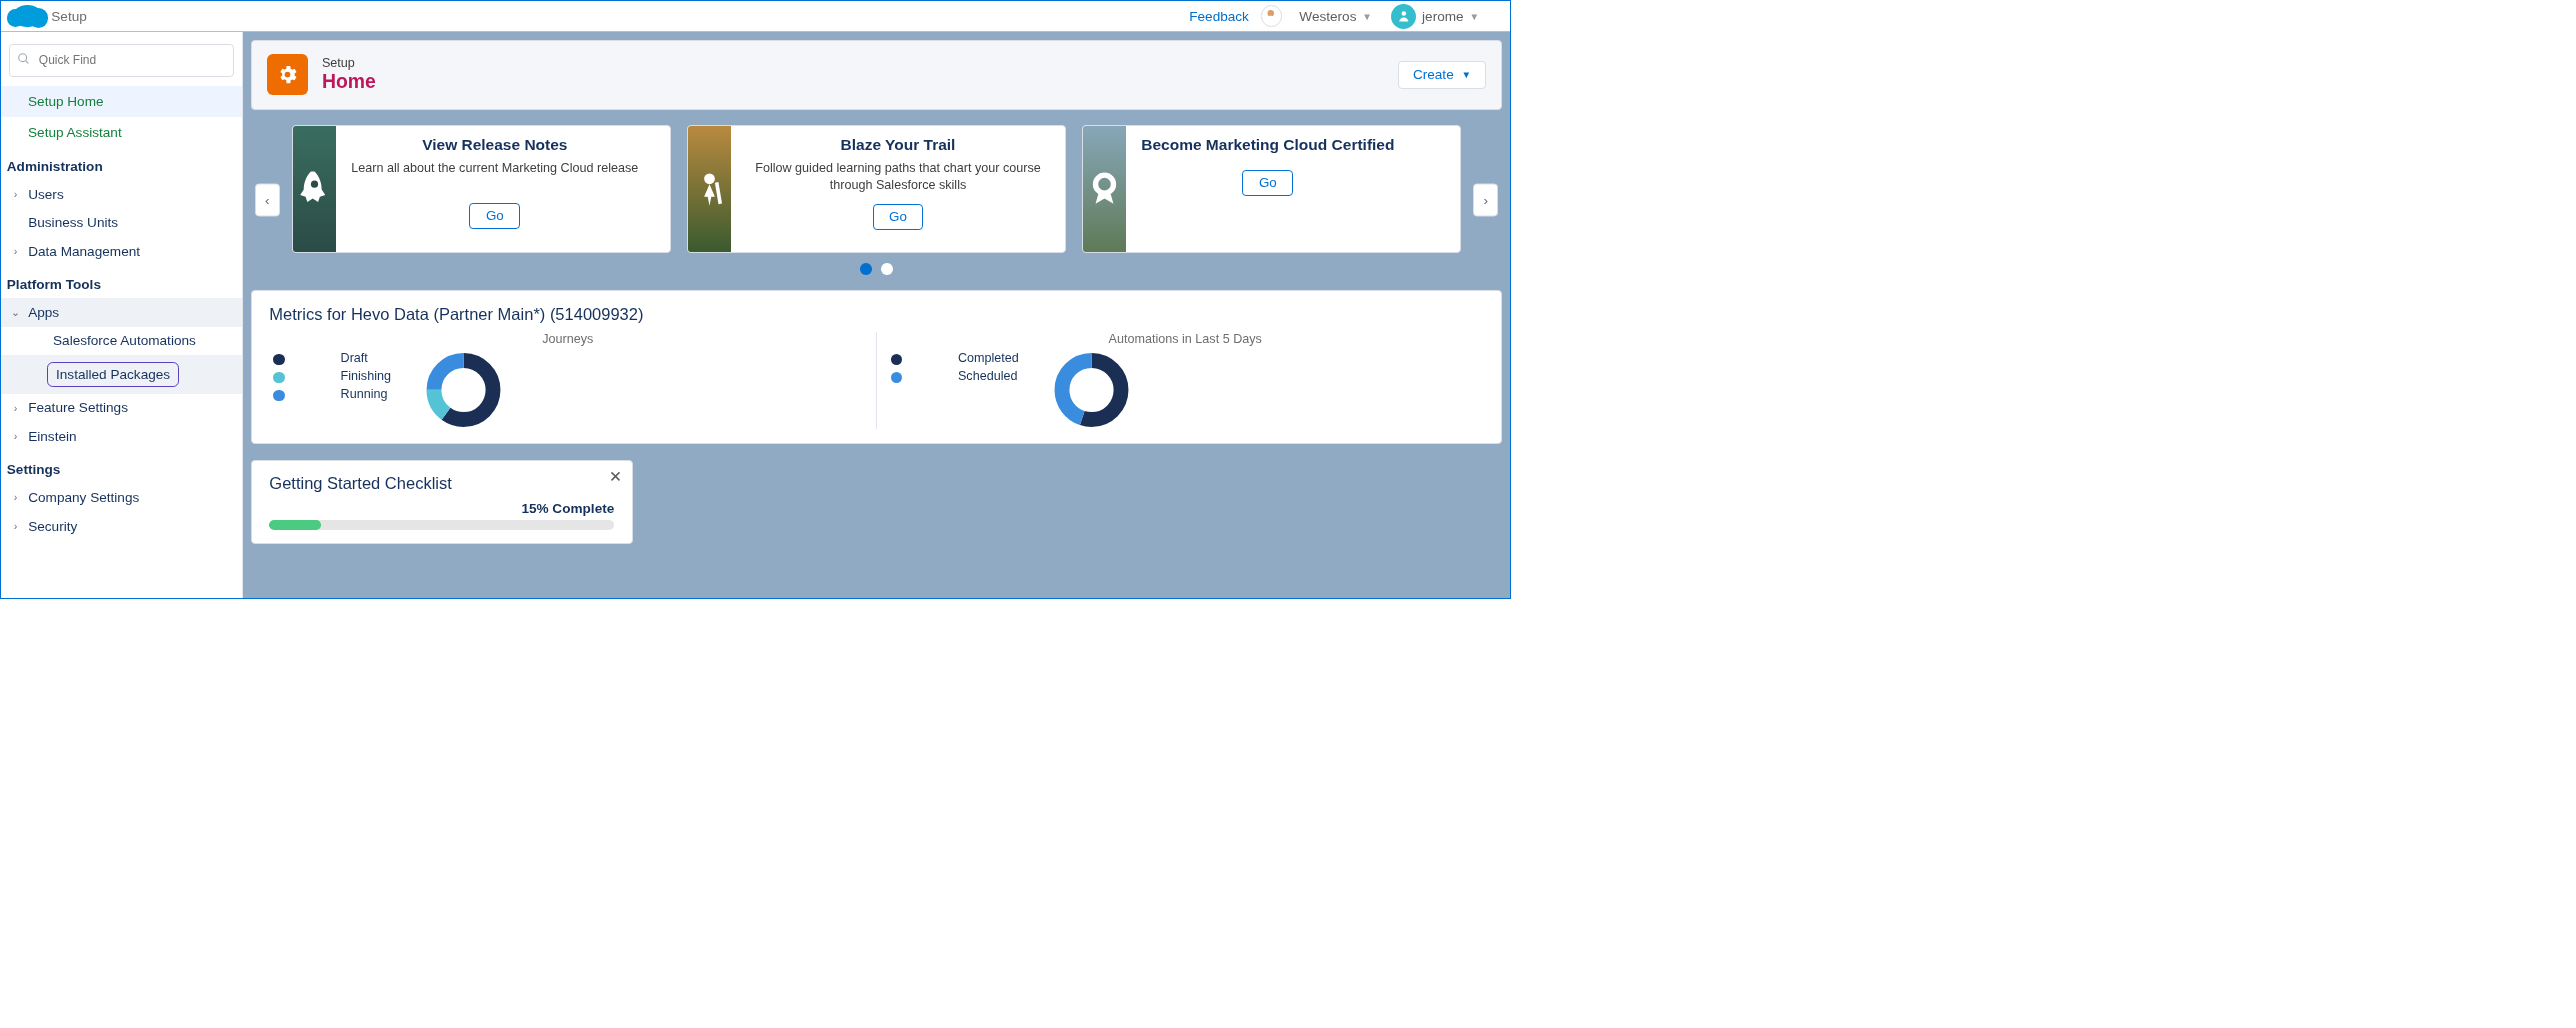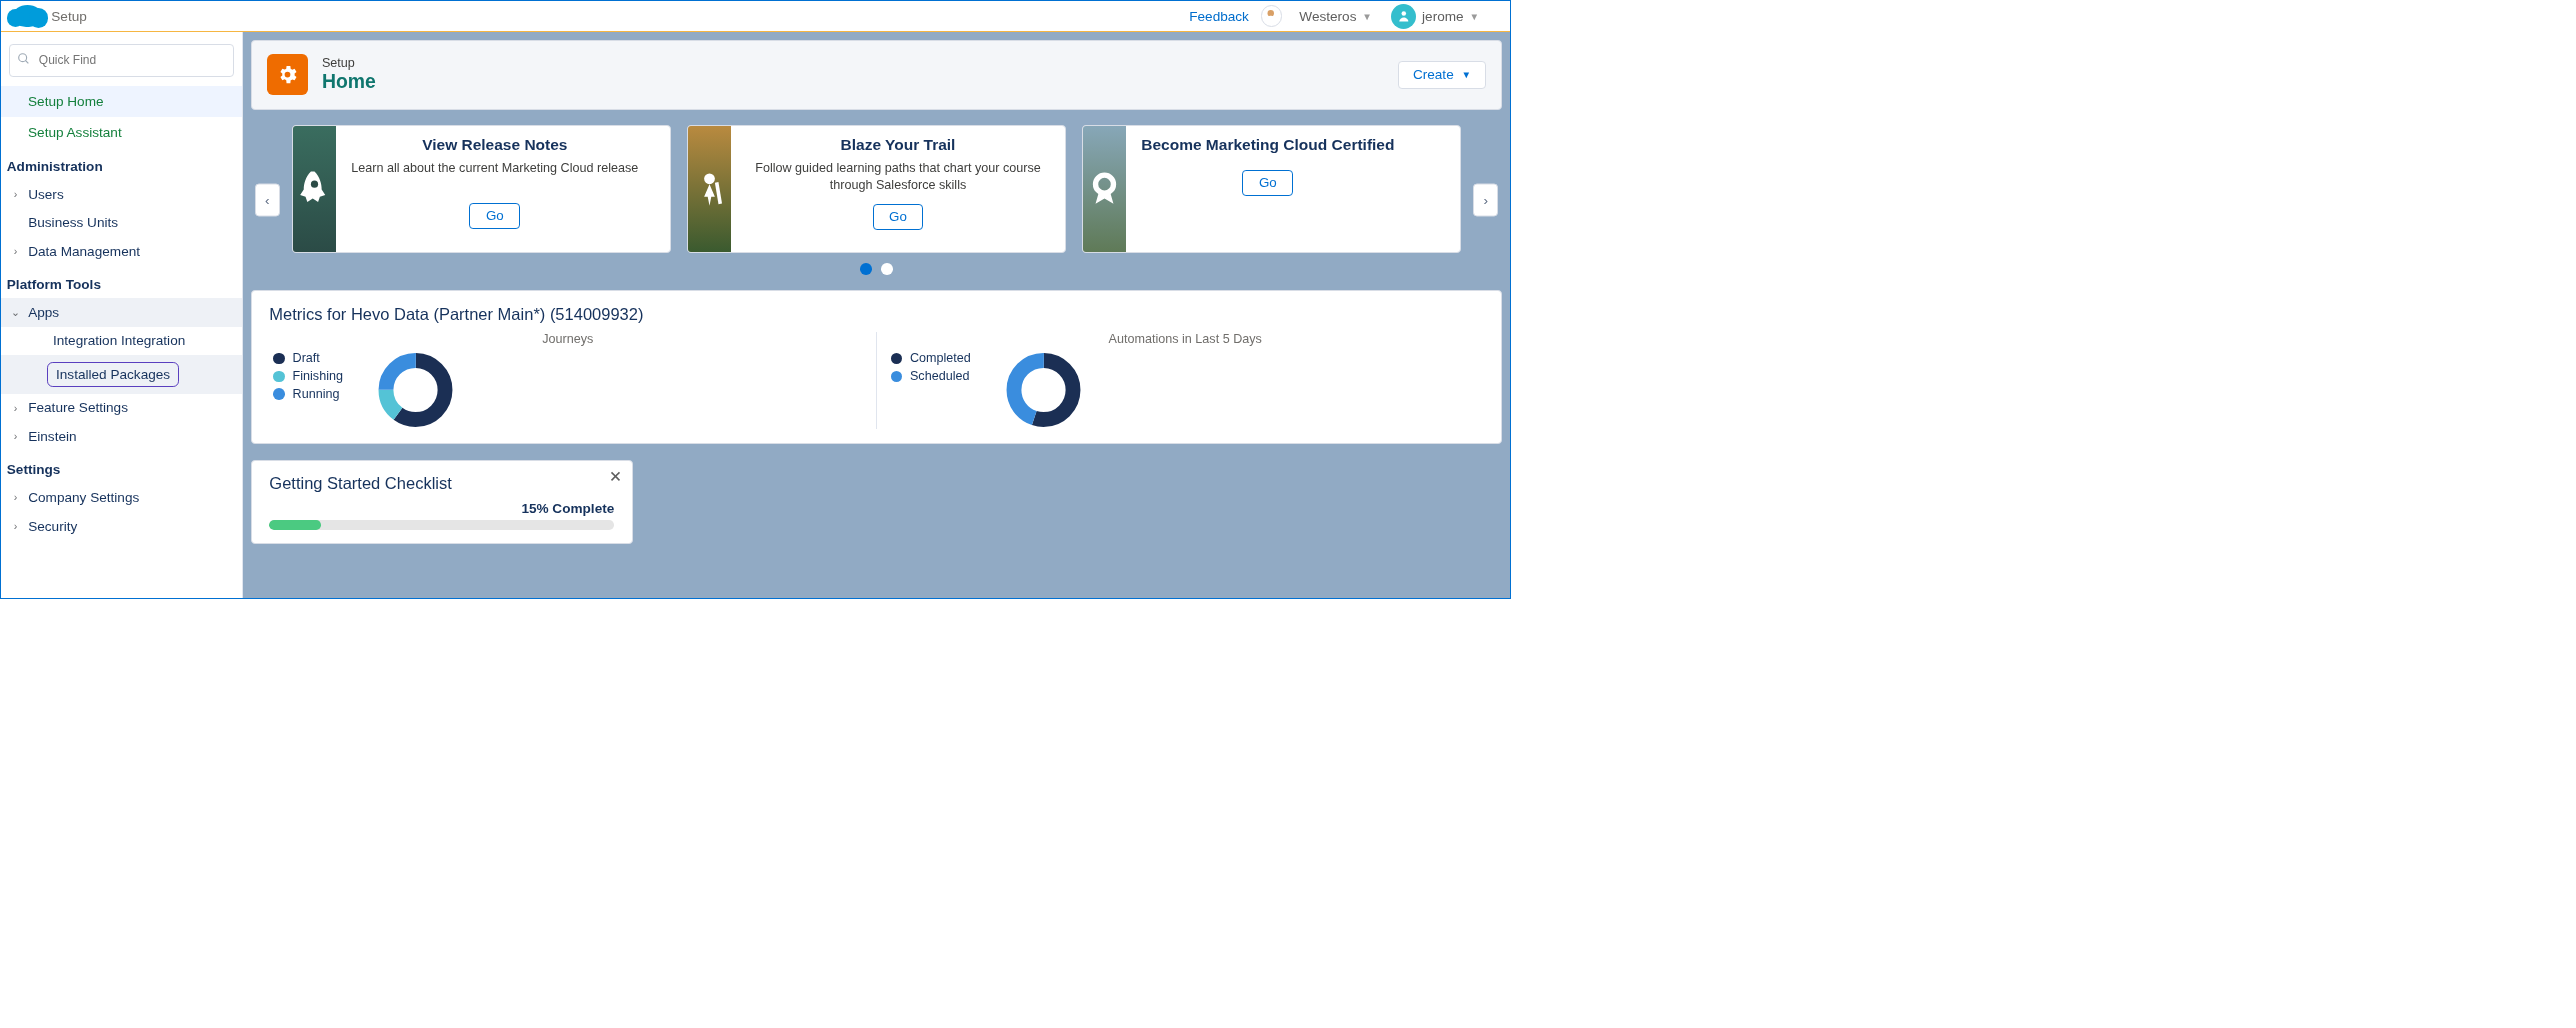--- a/index.html
+++ b/index.html
@@ -42,21 +42,21 @@
 
   
   .main{flex:1;background:#91aac4;position:relative;overflow:hidden;}
   .main-inner{position:absolute;inset:7.8px 7.8px 0 7.8px;}
 
   
   .page-header{background:#f4f6f9;border:1px solid #d8dde6;border-radius:3.9px;padding:13.6px 15.5px;display:flex;align-items:center;}
   .ph-icon{width:41px;height:41px;border-radius:5.8px;background:#ef6c00;display:flex;align-items:center;justify-content:center;margin-right:13.6px;}
   .ph-icon svg{width:23px;height:23px;fill:#fff;}
   .ph-labels .small{font-size:12.6px;color:#3e3e3c;}
-  .ph-labels .big{font-size:19.4px;font-weight:700;color:#0f766e;}
+  .ph-labels .big{font-size:19.4px;font-weight:700;color:#be185d;}
   .ph-spacer{flex:1;}
   .create-btn{background:#fff;border:1px solid #d8dde6;border-radius:3.9px;padding:5.8px 13.6px;color:#0070d2;display:flex;align-items:center;cursor:pointer;font-size:13.6px;}
   .create-btn .dd{margin-left:7.8px;color:#0070d2;font-size:9.7px;}
 
   
   .carousel-wrap{position:relative;margin-top:15.5px;}
   .cards{display:flex;gap:15.5px;padding:0 41px;}
   .card{flex:1;background:#fff;border-radius:3.9px;overflow:hidden;border:1px solid #d8dde6;display:flex;flex-direction:row;}
   .card .img{height:126px;display:flex;align-items:center;justify-content:center;}
   .card .img.c1{background:linear-gradient(180deg,#3a6d5f 0%,#2b4b46 100%);}
@@ -77,21 +77,21 @@
   
   .panels{display:flex;gap:15.5px;margin-top:15.5px;flex-direction:column;}
   .panel{background:#fff;border:1px solid #d8dde6;border-radius:3.9px;padding:13.6px 17.5px;}
   .panel.metrics{flex:1;}
   .panel.checklist{width:382px;position:relative;}
   .panel h2{font-size:16.5px;font-weight:400;color:#16325c;margin-bottom:7.8px;}
   .metrics-row{display:flex;}
   .metric-col{flex:1;text-align:center;}
   .metric-col .sub{font-size:12.6px;color:#706e6b;margin-bottom:5.8px;}
   .legend{text-align:left;font-size:12.6px;padding-left:3.9px;}
-  .legend div{display:flex;align-items:center;margin-bottom:3.9px;}
+  .legend div{display:flex;align-items:flex-end;margin-bottom:3.9px;gap:48px;}
   .swatch{width:11.6px;height:11.6px;border-radius:50%;margin-right:7.8px;}
   .metric-body{display:flex;align-items:flex-start;}
   .donut{width:145px;height:78px;}
   .divider{width:1px;background:#e0e5ee;margin:0 9.7px;}
   .close-x{position:absolute;right:9.7px;top:7.8px;cursor:pointer;color:#5e5e5e;font-size:15.5px;}
   .progress-label{text-align:right;font-weight:700;margin-bottom:3.9px;}
   .progress-bar{height:9.7px;background:#e5e5e5;border-radius:4.8px;overflow:hidden;}
   .progress-fill{height:100%;background:#4bca81;border-radius:4.8px;width:15%;}
 </style>
 </head>
@@ -152,21 +152,21 @@
     <div class="nav-row">
         <span class="chev">›</span>
         <span class="lbl">Data Management</span>
       </div>
 
     <div class="nav-section">Platform Tools</div>
     <div class="nav-row hl">
         <span class="chev">⌄</span>
         <span class="lbl">Apps</span>
       </div>
-    <div class="nav-sub">Integration Integration</div>
+    <div class="nav-sub">Salesforce Automations</div>
     <div class="nav-sub hl">
       <span class="" style="border:1.9px solid #5a3fbf;border-radius:5.8px;padding:3.9px 7.8px;display:inline-block;margin-left:-5.8px;">Installed Packages</span>
     </div>
     <div class="nav-row">
         <span class="chev">›</span>
         <span class="lbl">Feature Settings</span>
       </div>
     <div class="nav-row">
         <span class="chev">›</span>
         <span class="lbl">Einstein</span>

